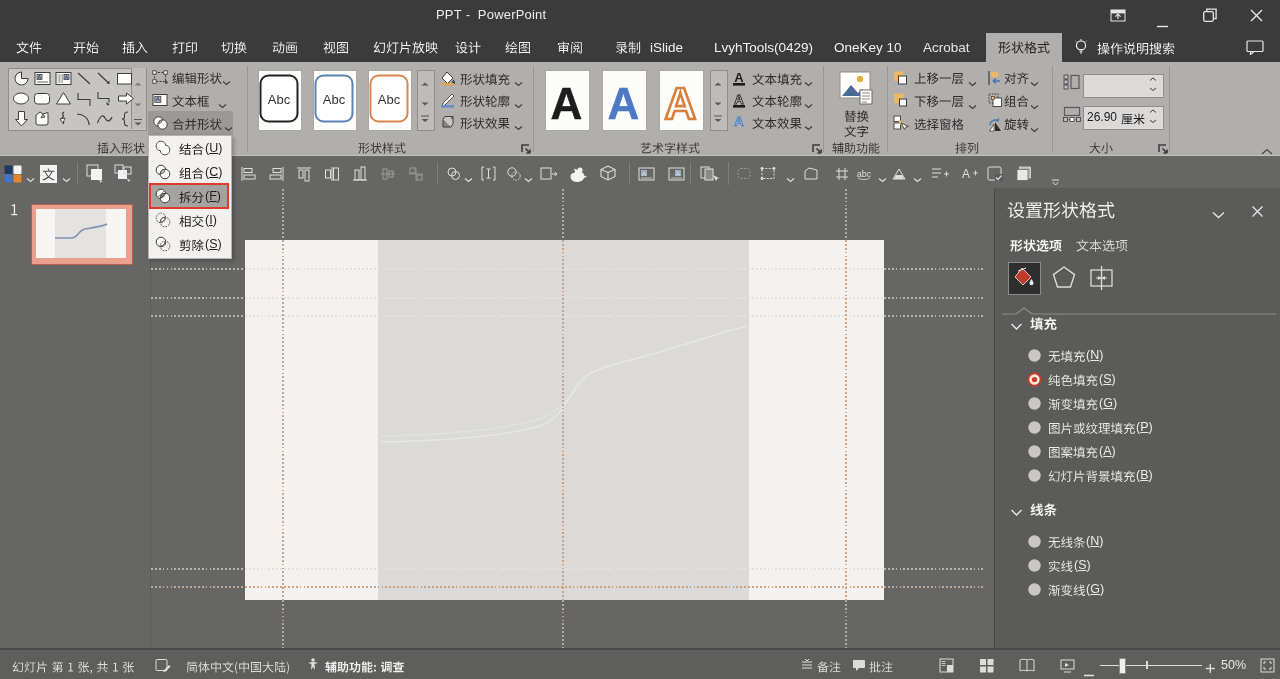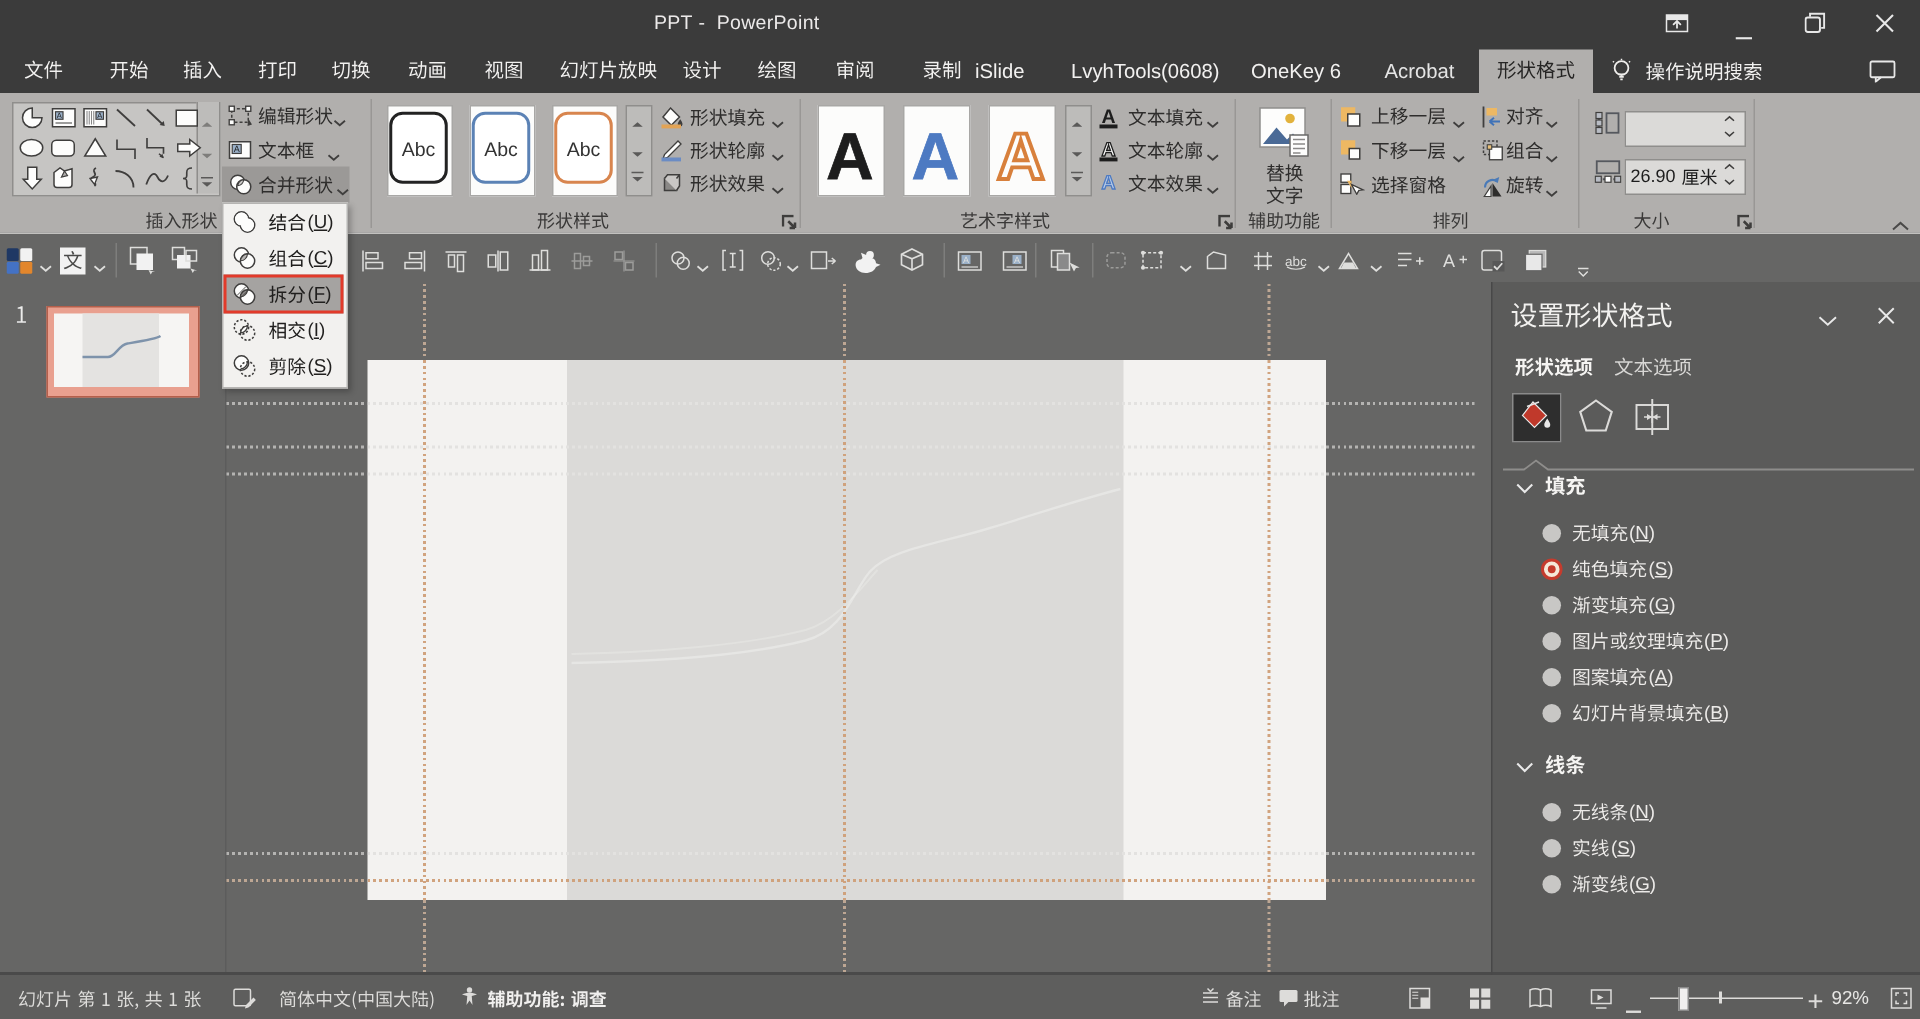--- a/index.html
+++ b/index.html
@@ -61,22 +61,22 @@
 <div class="a" style="left:505.0px;top:40.1px;"><svg width="26.0" height="13.0" viewBox="0 0 26.0 13.0" style="overflow:visible">
       <path d="M0.5 10.8 0.7 11.7C1.8 11.3 3.3 10.7 4.7 10.2L4.5 9.3C3 9.9 1.5 10.4 0.5 10.8ZM6.2 4.9V5.7H10.7V4.9ZM0.7 5.9C0.9 5.8 1.2 5.8 2.6 5.6C2.1 6.4 1.6 7 1.4 7.3C1.1 7.8 0.8 8.1 0.5 8.2C0.6 8.4 0.8 8.9 0.8 9.1C1.1 8.9 1.5 8.7 4.5 8C4.5 7.8 4.4 7.4 4.5 7.1L2.2 7.7C3.1 6.5 4 5.1 4.7 3.7L3.8 3.2C3.6 3.7 3.3 4.3 3.1 4.7L1.7 4.9C2.4 3.7 3.1 2.3 3.6 0.9L2.7 0.5C2.2 2.1 1.4 3.8 1.1 4.2C0.8 4.7 0.6 5 0.4 5C0.5 5.3 0.7 5.7 0.7 5.9ZM5.1 12.2C5.4 12 6 12 10.8 11.4C11 11.8 11.2 12.2 11.3 12.5L12.1 12.1C11.8 11.2 10.9 9.9 10.1 8.9L9.3 9.3C9.7 9.7 10 10.2 10.3 10.7L6.6 11C7.1 10.2 7.9 8.9 8.4 8H11.9V7.1H5.1V8H7.3C6.8 8.9 5.8 10.6 5.6 10.9C5.3 11.1 5 11.2 4.8 11.3C4.9 11.5 5 12 5.1 12.2ZM8.3 0.5C7.5 2.3 6.1 3.8 4.6 4.8C4.7 5.1 5 5.5 5.1 5.8C6.4 4.9 7.6 3.6 8.4 2.1C9.4 3.4 10.7 4.7 11.9 5.6C12 5.3 12.2 4.9 12.4 4.7C11.2 3.9 9.7 2.5 8.9 1.3L9.2 0.8Z M17.9 7.8C18.9 8 20.2 8.5 21 8.9L21.4 8.2C20.6 7.9 19.3 7.4 18.3 7.2ZM16.6 9.5C18.4 9.7 20.6 10.2 21.9 10.6L22.3 9.9C21 9.5 18.8 9 17 8.8ZM14.1 1.1V12.5H15V11.9H23.9V12.5H24.9V1.1ZM15 11.1V2H23.9V11.1ZM18.4 2.2C17.7 3.3 16.6 4.3 15.5 5C15.7 5.1 16 5.4 16.2 5.6C16.6 5.3 17 5 17.4 4.6C17.8 5.1 18.3 5.4 18.8 5.8C17.7 6.3 16.4 6.7 15.3 6.9C15.4 7.1 15.6 7.5 15.7 7.7C17 7.4 18.4 7 19.6 6.3C20.7 6.9 21.9 7.3 23.2 7.6C23.3 7.4 23.5 7 23.7 6.9C22.6 6.6 21.4 6.3 20.4 5.8C21.4 5.2 22.2 4.4 22.7 3.6L22.2 3.2L22 3.3H18.7C18.9 3 19 2.8 19.2 2.5ZM17.9 4.1 18 4H21.4C20.9 4.5 20.3 5 19.6 5.4C18.9 5 18.3 4.6 17.9 4.1Z" fill="#f2f1f0"></path>
     </svg></div>
 <div class="a" style="left:557.0px;top:40.1px;"><svg width="26.0" height="13.0" viewBox="0 0 26.0 13.0" style="overflow:visible">
       <path d="M5.6 0.7C5.8 1.1 6 1.5 6.2 1.9H1.1V4H2.1V2.8H10.9V4H11.9V1.9H7.1L7.3 1.8C7.1 1.5 6.8 0.9 6.6 0.4ZM2.8 7.7H6V9.1H2.8ZM2.8 6.8V5.4H6V6.8ZM10.1 7.7V9.1H7V7.7ZM10.1 6.8H7V5.4H10.1ZM6 3.3V4.5H1.9V10.7H2.8V10H6V12.5H7V10H10.1V10.7H11.1V4.5H7V3.3Z M17.5 5.7H21.4V7.2H17.5ZM14.2 3.4V12.5H15.1V3.4ZM14.4 1.2C14.9 1.7 15.6 2.5 15.9 3L16.7 2.4C16.4 1.9 15.7 1.2 15.1 0.7ZM17.1 3.1C17.5 3.7 18 4.4 18.1 4.9H16.6V8H18.1C17.9 9.4 17.4 10.3 15.8 10.9C16 11 16.3 11.4 16.4 11.6C18.1 10.9 18.7 9.7 18.9 8H19.9V10.2C19.9 11 20.1 11.3 21 11.3C21.2 11.3 22 11.3 22.2 11.3C22.9 11.3 23.1 10.9 23.2 9.7C23 9.6 22.6 9.5 22.4 9.3C22.4 10.3 22.4 10.5 22.1 10.5C21.9 10.5 21.3 10.5 21.1 10.5C20.8 10.5 20.8 10.4 20.8 10.2V8H22.3V4.9H20.8C21.2 4.3 21.6 3.6 22 3L21 2.7C20.7 3.4 20.2 4.3 19.8 4.9H18.2L19 4.5C18.8 4 18.3 3.3 17.9 2.8ZM17.6 1.2V2.1H23.9V11.3C23.9 11.5 23.8 11.5 23.6 11.5C23.5 11.5 22.9 11.5 22.3 11.5C22.5 11.7 22.6 12.1 22.6 12.4C23.5 12.4 24 12.4 24.4 12.2C24.7 12.1 24.8 11.8 24.8 11.3V1.2Z" fill="#f2f1f0"></path>
     </svg></div>
 <div class="a" style="left:615.0px;top:40.1px;"><svg width="26.0" height="13.0" viewBox="0 0 26.0 13.0" style="overflow:visible">
       <path d="M1.7 7.3C2.6 7.8 3.6 8.5 4.1 9L4.8 8.3C4.3 7.9 3.2 7.2 2.4 6.7ZM1.7 1.2V2.1H9.6L9.6 3.3H2.1V4.2H9.5L9.4 5.4H0.9V6.3H6V8.7C4.1 9.5 2.1 10.3 0.9 10.7L1.4 11.6C2.7 11.1 4.4 10.3 6 9.6V11.4C6 11.6 5.9 11.6 5.7 11.7C5.5 11.7 4.8 11.7 4 11.6C4.1 11.9 4.3 12.3 4.4 12.5C5.4 12.5 6 12.5 6.4 12.4C6.9 12.2 7 12 7 11.4V8.4C8.1 10.1 9.7 11.3 11.8 12C11.9 11.7 12.2 11.3 12.4 11.1C11 10.7 9.8 10 8.8 9.1C9.6 8.6 10.6 7.9 11.4 7.2L10.5 6.6C9.9 7.2 9 8 8.2 8.5C7.7 8 7.3 7.4 7 6.7V6.3H12.2V5.4H10.5C10.6 4.1 10.7 2.5 10.7 1.2L9.9 1.2L9.8 1.2Z M21.8 1.7V8.9H22.7V1.7ZM24.1 0.7V11.1C24.1 11.3 24 11.4 23.8 11.4C23.6 11.4 22.9 11.4 22.1 11.4C22.2 11.7 22.4 12.2 22.4 12.4C23.4 12.4 24.1 12.4 24.5 12.2C24.9 12.1 25.1 11.8 25.1 11.1V0.7ZM14.8 0.8C14.6 2.1 14.1 3.4 13.5 4.3C13.8 4.4 14.2 4.5 14.4 4.6C14.6 4.3 14.8 3.8 15.1 3.3H16.8V4.7H13.6V5.6H16.8V6.9H14.2V11.4H15.1V7.8H16.8V12.5H17.7V7.8H19.5V10.4C19.5 10.6 19.5 10.6 19.3 10.6C19.2 10.6 18.7 10.6 18.2 10.6C18.3 10.8 18.4 11.2 18.5 11.5C19.2 11.5 19.7 11.4 20 11.3C20.3 11.1 20.4 10.9 20.4 10.5V6.9H17.7V5.6H20.9V4.7H17.7V3.3H20.3V2.4H17.7V0.6H16.8V2.4H15.4C15.5 1.9 15.7 1.5 15.8 1Z" fill="#f2f1f0"></path>
     </svg></div>
 <div class="a" style="left:650px;top:40px;color:#f2f1f0;font-size:13.5px">iSlide</div>
-<div class="a" style="left:714px;top:40px;color:#f2f1f0;font-size:13.5px">LvyhTools(0608)</div>
-<div class="a" style="left:834px;top:40px;color:#f2f1f0;font-size:13.5px">OneKey 6</div>
+<div class="a" style="left:714px;top:40px;color:#f2f1f0;font-size:13.5px">LvyhTools(0429)</div>
+<div class="a" style="left:834px;top:40px;color:#f2f1f0;font-size:13.5px">OneKey 10</div>
 <div class="a" style="left:923px;top:40px;color:#e5e5e5;font-size:13.5px">Acrobat</div>
 <div class="a" style="left:986px;top:33px;width:76px;height:29px;background:#b1afad"></div>
 <div class="a" style="left:998.0px;top:40.1px;"><svg width="52.0" height="13.0" viewBox="0 0 52.0 13.0" style="overflow:visible">
       <path d="M11 0.7C10.2 1.8 8.7 2.9 7.5 3.5C7.7 3.7 8 4 8.2 4.2C9.5 3.5 10.9 2.3 11.9 1.1ZM11.4 4.3C10.5 5.4 8.9 6.6 7.6 7.3C7.8 7.5 8.1 7.8 8.3 8C9.7 7.2 11.3 6 12.3 4.7ZM11.7 7.8C10.7 9.5 8.9 10.9 6.9 11.7C7.2 11.9 7.5 12.2 7.6 12.5C9.6 11.5 11.5 10 12.6 8.2ZM5.3 2.2V5.6H3.2V2.2ZM0.5 5.6V6.5H2.2C2.2 8.4 1.9 10.4 0.5 11.9C0.7 12 1.1 12.3 1.2 12.6C2.8 10.9 3.1 8.7 3.1 6.5H5.3V12.5H6.2V6.5H7.6V5.6H6.2V2.2H7.4V1.3H0.8V2.2H2.2V5.6Z M22.6 1.4C23.2 2.1 23.9 3.1 24.2 3.7L25 3.2C24.6 2.6 24 1.7 23.4 1ZM13.6 2.7C14.2 3.4 15 4.5 15.3 5.1L16.1 4.6C15.8 3.9 15 3 14.4 2.2ZM20.7 0.5V3.6L20.6 4.4H17.6V5.3H20.6C20.4 7.5 19.7 9.9 17.3 11.8C17.5 12 17.8 12.3 18 12.5C20 10.8 20.9 8.9 21.3 7C22 9.4 23.2 11.4 24.9 12.5C25.1 12.2 25.4 11.8 25.6 11.6C23.6 10.5 22.4 8.2 21.8 5.3H25.4V4.4H21.6L21.6 3.6V0.5ZM13.4 8.9 14 9.8C14.7 9.2 15.4 8.4 16.2 7.7V12.5H17.2V0.5H16.2V6.5C15.2 7.4 14.1 8.4 13.4 8.9Z M33.5 2.8H36.3C35.9 3.6 35.4 4.3 34.8 5C34.2 4.4 33.7 3.7 33.3 3ZM28.6 0.5V3.3H26.7V4.2H28.5C28.1 6 27.2 8.1 26.4 9.2C26.5 9.4 26.8 9.8 26.9 10C27.5 9.2 28.1 7.7 28.6 6.3V12.5H29.5V5.9C30 6.5 30.4 7.2 30.6 7.6L31.2 6.8C31 6.5 29.9 5.2 29.5 4.8V4.2H31L30.7 4.5C30.9 4.6 31.3 5 31.5 5.1C31.9 4.8 32.4 4.3 32.8 3.8C33.1 4.4 33.6 5 34.1 5.6C33 6.5 31.7 7.2 30.4 7.7C30.6 7.9 30.9 8.2 31 8.4C31.3 8.3 31.7 8.2 32 8V12.5H32.9V11.9H36.5V12.4H37.5V7.9L38.1 8.2C38.2 7.9 38.5 7.5 38.7 7.3C37.4 7 36.3 6.3 35.4 5.6C36.3 4.7 37.1 3.5 37.6 2.2L36.9 1.9L36.8 1.9H34C34.2 1.5 34.3 1.2 34.5 0.8L33.6 0.5C33.1 1.8 32.2 3.1 31.2 4V3.3H29.5V0.5ZM32.9 11.1V8.6H36.5V11.1ZM32.6 7.7C33.4 7.3 34.1 6.8 34.8 6.2C35.4 6.8 36.2 7.3 37 7.7Z M48.2 1.2C48.9 1.6 49.7 2.3 50.1 2.8L50.8 2.2C50.4 1.7 49.5 1.1 48.9 0.6ZM46.3 0.6C46.3 1.4 46.4 2.2 46.4 3H39.7V3.9H46.5C46.8 8.7 47.9 12.5 50 12.5C51 12.5 51.4 11.8 51.6 9.6C51.3 9.5 50.9 9.2 50.7 9C50.6 10.8 50.5 11.5 50.1 11.5C48.8 11.5 47.8 8.3 47.5 3.9H51.3V3H47.4C47.4 2.2 47.4 1.4 47.4 0.6ZM39.8 11.1 40.1 12.1C41.7 11.7 44.1 11.2 46.3 10.7L46.3 9.8L43.5 10.4V6.8H45.9V5.8H40.2V6.8H42.5V10.6Z" fill="#262524"></path>
     </svg></div>
 <div class="a" style="left:1073px;top:39px;width:16px;height:17px"><svg width="16" height="17" viewBox="0 0 16 17">
       <circle cx="8" cy="6.4" r="4.6" fill="none" stroke="#f0efed" stroke-width="1.2"></circle>
       <path d="M6.3 10.5h3.4M6.5 12.2h3M7.2 13.9h1.6" stroke="#f0efed" stroke-width="1.1"></path>
       <path d="M8 1V0M3 2.5l-.7-.7M13 2.5l.7-.7" stroke="#f0efed"></path>
     </svg></div>
@@ -829,21 +829,21 @@
     </svg></div>
 <div class="a" style="left:1084px;top:663px;width:10px;height:3px"><svg width="10" height="3" viewBox="0 0 10 3">
       <rect width="10" height="1.6" y="0.7" fill="#dddcda"></rect>
     </svg></div>
 <div class="a" style="left:1100px;top:664.5px;width:102px;height:1.5px;background:#dddcda"></div>
 <div class="a" style="left:1146px;top:661px;width:1.5px;height:8px;background:#dddcda"></div>
 <div class="a" style="left:1119px;top:658px;width:5px;height:14px;background:#f0efee;border:1px solid #8a8a8a"></div>
 <div class="a" style="left:1205px;top:660px;width:11px;height:11px"><svg width="11" height="11" viewBox="0 0 11 11">
       <path d="M0.8 5.5h9M5.3 1v9" stroke="#dddcda" stroke-width="1.4"></path>
     </svg></div>
-<div class="a" style="left:1221px;top:658px;color:#e8e7e5;font-size:12.5px">92%</div>
+<div class="a" style="left:1221px;top:658px;color:#e8e7e5;font-size:12.5px">50%</div>
 <div class="a" style="left:1260px;top:658px;width:15px;height:15px"><svg width="15" height="15" viewBox="0 0 15 15">
       <rect x="1" y="1" width="13" height="13" fill="none" stroke="#dddcda"></rect>
       <path d="M4 6V4h2M9 4h2v2M11 9v2H9M6 11H4V9" stroke="#dddcda" fill="none"></path>
     </svg></div>
 <div class="a" style="left:148px;top:135px;width:82px;height:122px;background:#f2f1ef;border:1px solid #b5b4b2;box-shadow:2px 2px 4px rgba(0,0,0,0.25)"></div>
 <div class="a" style="left:149px;top:183px;width:80px;height:26px;background:#a5a3a1;border:2.5px solid #e23a2a;box-sizing:border-box"></div>
 <div class="a" style="left:154px;top:139px;width:18px;height:18px"><svg width="18" height="18" viewBox="0 0 18 18">
       <g>
         <circle cx="7" cy="7" r="4.8" fill="#fdfdfc" stroke="#3f3e3d"></circle>
         <circle cx="11" cy="11" r="4.8" fill="#fdfdfc" stroke="#3f3e3d"></circle>

